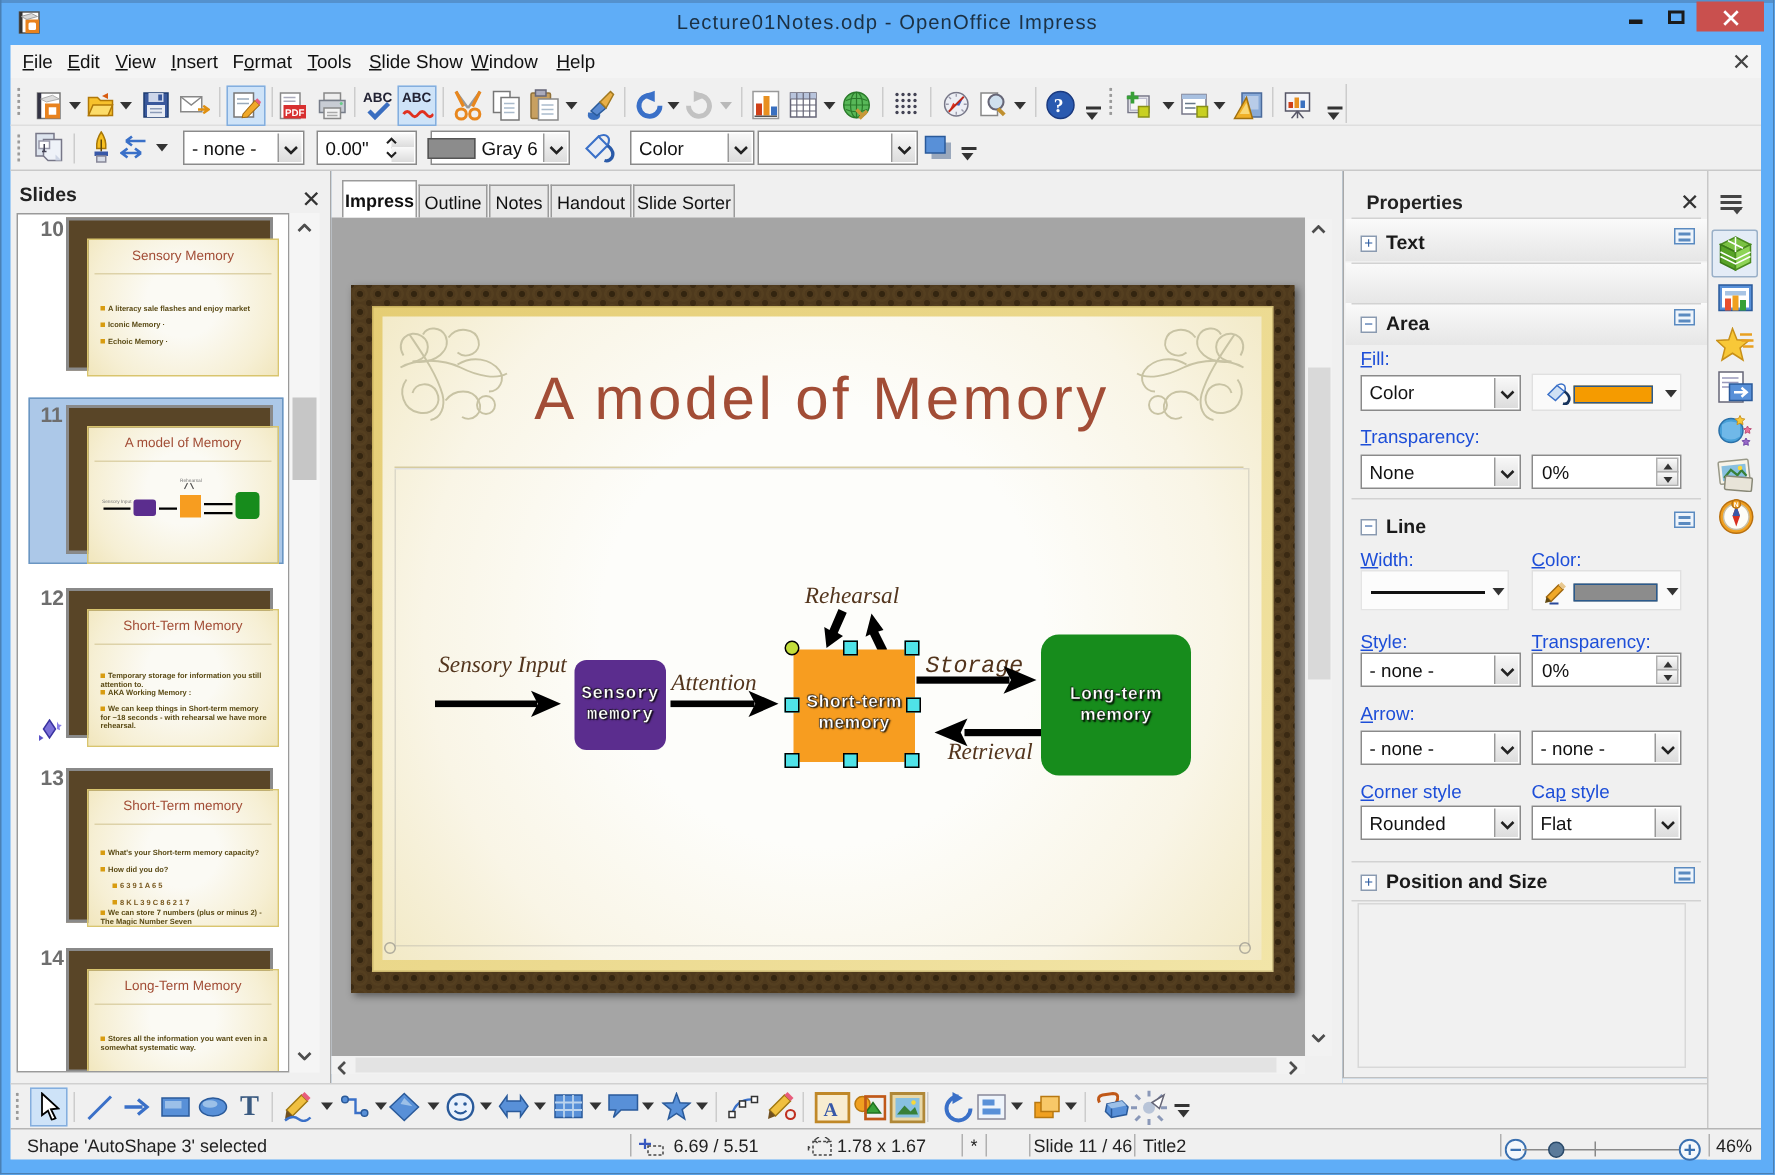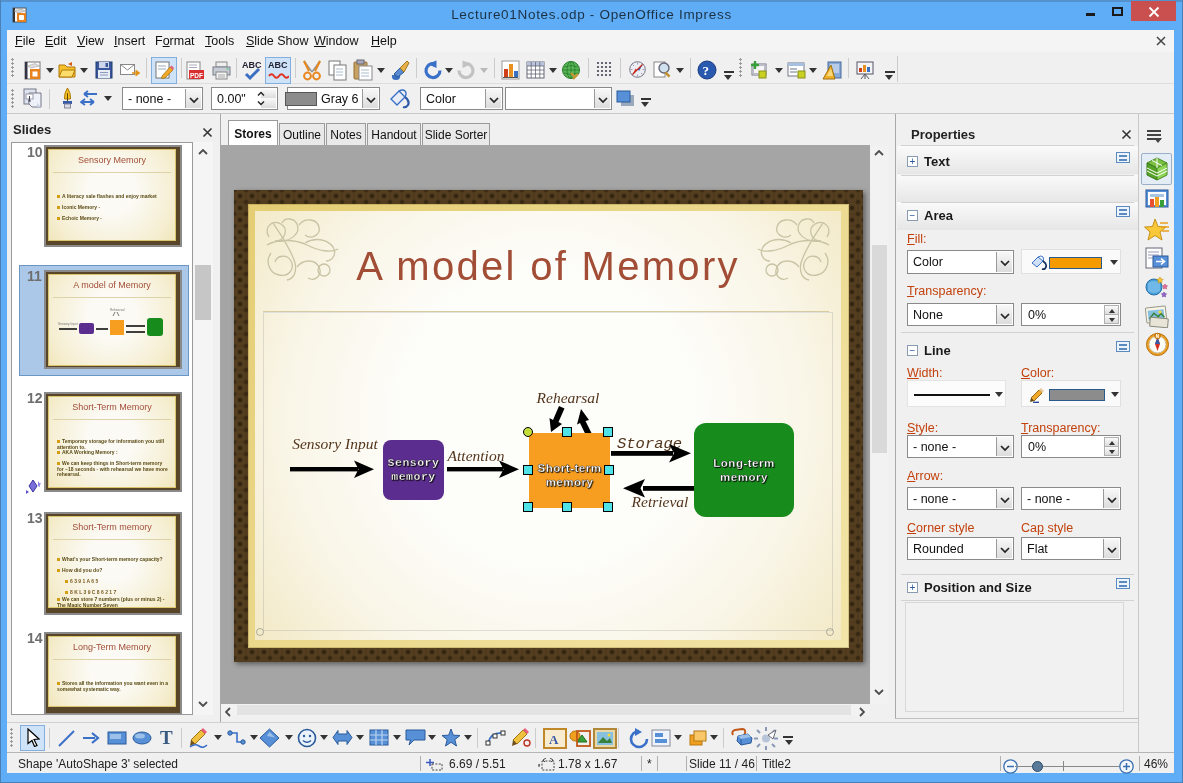--- a/index.html
+++ b/index.html
@@ -34,21 +34,21 @@
 #slidespanel { left:7px; top:114px; width:214px; height:608px; background:#f0f0f0; border-right:1px solid #a8a8a8; }
 #centerarea { left:221px; top:114px; width:674px; height:608px; background:#f0f0f0; }
 #workspace { position:absolute; left:0px; top:31px; width:649px; height:559px; background:#a5a5a5; border:1px solid #8a8a8a; border-right:none; }
 #rightpanel { left:895px; top:114px; width:243px; height:605px; background:#f0f0f0; border-left:1px solid #a8a8a8; border-bottom:1px solid #c0c0c0; }
 #sidebarstrip { left:1138px; top:114px; width:36px; height:659px; background:#f0f0f0; border-left:1px solid #c8c8c8; }
 
 #sp-head { position:absolute; left:6px; top:8px; font-size:13px; font-weight:bold; color:#222; }
 #sp-list { position:absolute; left:4px; top:28px; width:182px; height:573px; background:#fff; border:1px solid #9a9a9a; overflow:hidden; }
 #sp-scroll { position:absolute; left:186px; top:28px; width:20px; height:573px; background:#f5f5f5; }
 .thnum { position:absolute; left:15px; font-size:14px; font-weight:bold; color:#6e6e6e; }
-.thumb { position:absolute; left:32px; width:138px; height:102px; background:#594527; border:2px solid #8a8a8a; padding:2px; }
+.thumb { position:absolute; left:32px; width:138px; height:102px; background:#594527; border:2px solid #8a8a8a; padding:12px; }
 .th-in { position:relative; width:128px; height:92px; background:radial-gradient(circle at 50% 45%, #fbfaf4 30%, #f6efd4 75%, #f1e6bc 100%); border:1px solid #d9c56e; overflow:hidden; }
 .th-title { position:absolute; left:0; top:5px; width:100%; text-align:center; font-size:9px; color:#a24d36; }
 .th-rule { position:absolute; left:4px; top:22px; width:118px; border-top:1px solid #ddd2a8; }
 .th-b { position:absolute; left:8px; width:112px; font-size:5px; font-weight:bold; color:#5a4a14; line-height:5.5px; }
 .th-b i { display:inline-block; width:3px; height:3px; background:#d89c10; margin-right:2px; }
 .th-b.sub { left:16px; color:#7a5a20; }
 .th-mini { position:absolute; left:8px; top:32px; width:110px; height:44px; }
 #sel11 { position:absolute; left:7px; top:122px; width:170px; height:111px; background:#acc8e8; border:1px solid #6b96c2; }
 
 .tab { position:absolute; top:9px; height:22px; background:#e9e9e9; border:1px solid #9b9b9b; border-bottom:none; font-size:12px; text-align:center; padding-top:4px; color:#111; }
@@ -85,21 +85,21 @@
 #vscroll { position:absolute; left:650px; top:32px; width:17px; height:558px; background:#f2f2f2; }
 #hscroll { position:absolute; left:0px; top:590px; width:649px; height:12px; background:#f2f2f2; }
 
 .psep { position:absolute; left:5px; width:233px; border-top:1px solid #d2d2d2; }
 .pband { position:absolute; left:1px; width:242px; height:28px; background:linear-gradient(#fafafa,#e6e6e6); }
 .phead { position:absolute; left:11px; width:228px; height:18px; font-size:13px; color:#1a1a1a; }
 .phead b { margin-left:6px; }
 .pexp { display:inline-block; width:11px; height:11px; border:1px solid #8a9ab0; background:#fff; font-size:10px; line-height:9px; text-align:center; color:#2a5aa0; vertical-align:1px; }
 .plaunch { position:absolute; right:5px; top:-2px; width:14px; height:11px; border:1px solid #5a8ac0; background:#eef4fb; }
 .plaunch::after { content:""; position:absolute; left:2px; top:2px; width:8px; height:2px; background:#5a8ac0; box-shadow:0 4px 0 #5a8ac0; }
-.plabel { position:absolute; font-size:12.5px; color:#c2410c; }
+.plabel { position:absolute; font-size:12.5px; color:#1d4ed8; }
 .pick { position:absolute; background:#fafafa; border:1px solid #e0e0e0; }
 .spin { position:absolute; background:#fff; border:1px solid #8a8a8a; } .spin .ctext { position:absolute; left:6px; top:4px; font-size:12.5px; color:#111; }
 .spin .sbtn { position:absolute; right:1px; width:15px; height:10px; background:linear-gradient(#fafafa,#dcdcdc); border:1px solid #b0b0b0; }
 .wbox { position:absolute; background:#fcfcfc; border:1px solid #e4e4e4; }
 
 #drawtb { left:7px; top:722px; width:1131px; height:30px; background:#f0f0f0; border-top:1px solid #d0d0d0; }
 #statusbar { left:7px; top:752px; width:1167px; height:21px; background:#f0f0f0; border-top:1px solid #b5b5b5; font-size:12px; color:#222; }
 #statusbar .si { position:absolute; top:4px; }
 .ssep { position:absolute; top:3px; width:1px; height:15px; background:#b0b0b0; }
 #edge-l { position:absolute; left:0; top:0; width:1px; height:783px; background:#4a80b4; }
@@ -510,21 +510,21 @@
       </svg>
     <div style="position:absolute;left:2px;top:123px;width:16px;height:55px;background:#c6c6c6;"></div>
     <svg style="position:absolute;left:5px;top:559px" width="10" height="6" viewBox="0 0 10 6">
         <path d="M1 1 L5 5 L9 1" stroke="#4d4d4d" stroke-width="1.8" fill="none"></path>
       </svg>
   </div>
 </div>
 
 <div id="centerarea" class="abs">
 
-  <div class="tab active" style="left:7px;width:50px;">Stores</div>
+  <div class="tab active" style="left:7px;width:50px;">Impress</div>
   <div class="tab" style="left:58px;width:46px;">Outline</div>
   <div class="tab" style="left:105px;width:40px;">Notes</div>
   <div class="tab" style="left:146px;width:54px;">Handout</div>
   <div class="tab" style="left:201px;width:68px;">Slide Sorter</div>
 
   <div id="workspace">
     <div id="slide">
       <div id="gold"></div>
       <div id="slide-inner">
         <svg class="flourish" style="left:6px;top:4px" width="78" height="68" viewBox="0 0 78 68">

